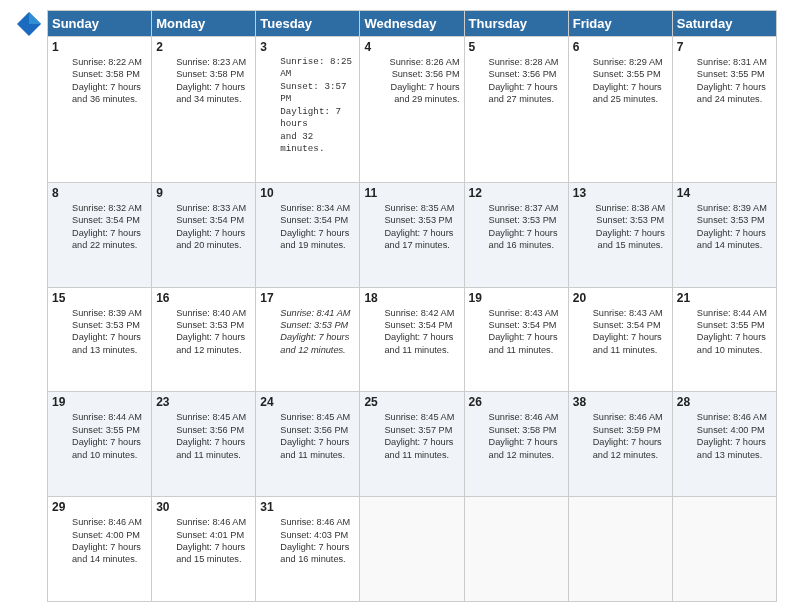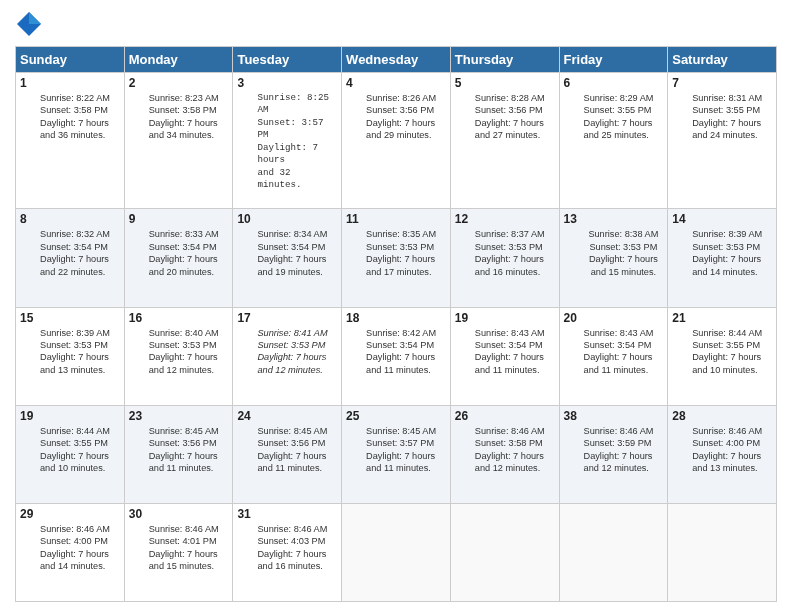--- a/index.html
+++ b/index.html
@@ -8,21 +8,21 @@
       background: #fff;
       width: 792px;
       height: 612px;
       overflow: hidden;
     }
     .page {
       width: 792px;
       height: 612px;
       background: #fff;
       display: flex;
-      flex-direction: column;
+      flex-direction: row;
       padding: 10px 15px 10px 15px;
     }
     .header {
       display: flex;
       justify-content: space-between;
       align-items: flex-start;
       margin-bottom: 8px;
     }
     .logo {
       display: flex;
@@ -144,21 +144,21 @@
           </td>
           <td>
             <span class="day-num">3</span>
             <div class="cell-text" style="white-space: pre-line; font-family: Liberation Mono, monospace;">Sunrise: 8:25 AM
 Sunset: 3:57 PM
 Daylight: 7 hours
 and 32 minutes.</div>
           </td>
           <td>
             <span class="day-num">4</span>
-            <div class="cell-text" style="white-space: pre-line;">Sunrise: 8:26 AM
+            <div class="cell-text" style="white-space: pre-line; text-align: right;">Sunrise: 8:26 AM
 Sunset: 3:56 PM
 Daylight: 7 hours
 and 29 minutes.</div>
           </td>
           <td>
             <span class="day-num">5</span>
             <div class="cell-text" style="white-space: pre-line;">Sunrise: 8:28 AM
 Sunset: 3:56 PM
 Daylight: 7 hours
 and 27 minutes.</div>

